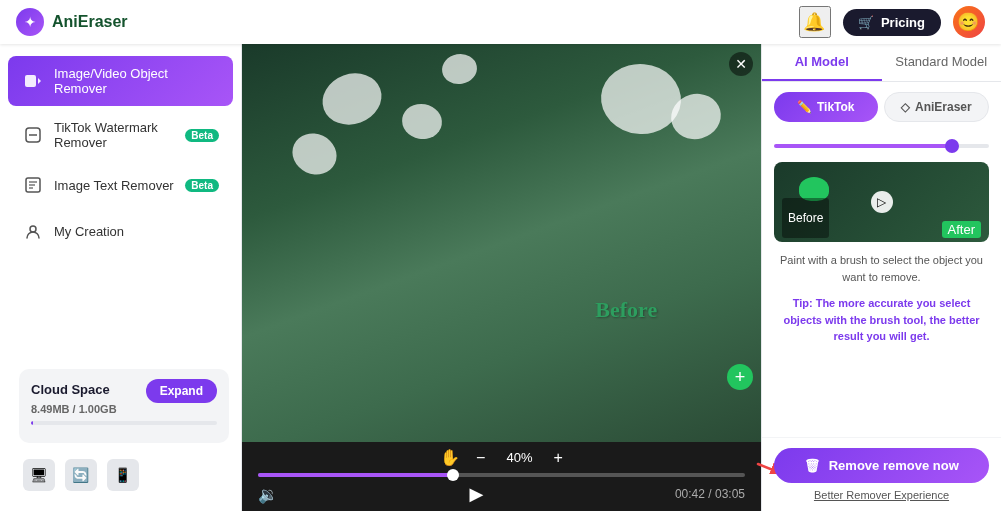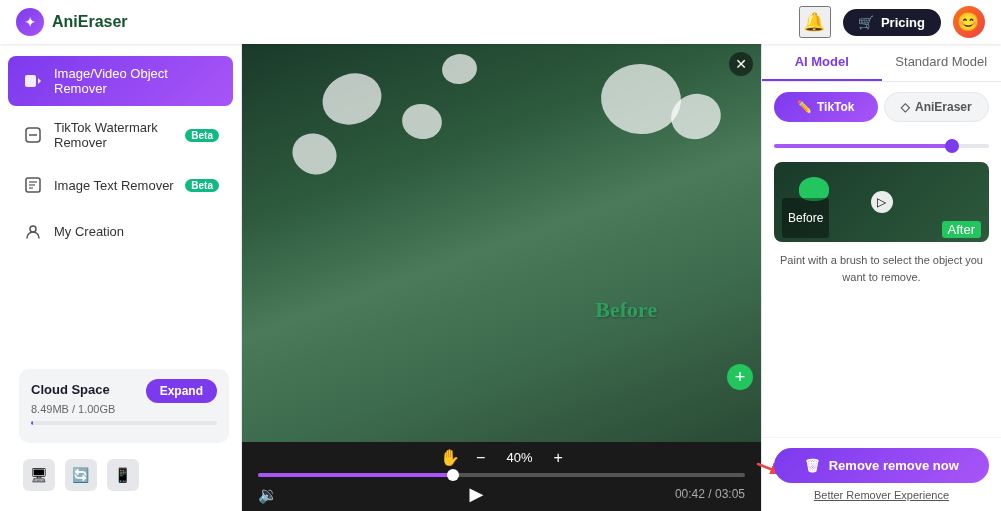--- a/index.html
+++ b/index.html
@@ -143,20 +143,21 @@
     .cloud-title {
       font-size: 13px;
       font-weight: 600;
       color: #1a1a2e;
       margin-bottom: 4px;
     }
     .cloud-usage {
       font-size: 11px;
       color: #666;
       margin-bottom: 6px;
+      font-weight: bold;
     }
     .cloud-bar-bg {
       height: 4px;
       background: #e5e7eb;
       border-radius: 2px;
       overflow: hidden;
       margin-bottom: 8px;
     }
     .cloud-bar-fill {
       height: 100%;
@@ -716,20 +717,24 @@
 
       <div class="before-after">
         <div class="bird-shape"></div>
         <div class="before-label">Before</div>
         <div class="after-label">After</div>
         <div class="before-after-arrow">▷</div>
       </div>
 
       <p class="hint-text">Paint with a brush to select the object you want to remove.</p>
 
+      <p class="tip-text">
+        <span style="color:#7c3aed;font-weight:600">Tip: </span>
+        <span>The more accurate you select objects with the brush tool, the better result you will get.</span>
+      </p>
     </div>
 
     <div class="panel-footer">
       <div style="position:relative;width:100%">
 
         <div class="arrow-indicator">
           <svg width="30" height="20" viewBox="0 0 30 20">
               <path d="M2 10 L22 18" stroke="#ef4444" stroke-width="2.5" stroke-linecap="round" marker-end="url(#arr)"></path>
               <defs>
                 <marker id="arr" markerWidth="6" markerHeight="6" refX="3" refY="3" orient="auto">

